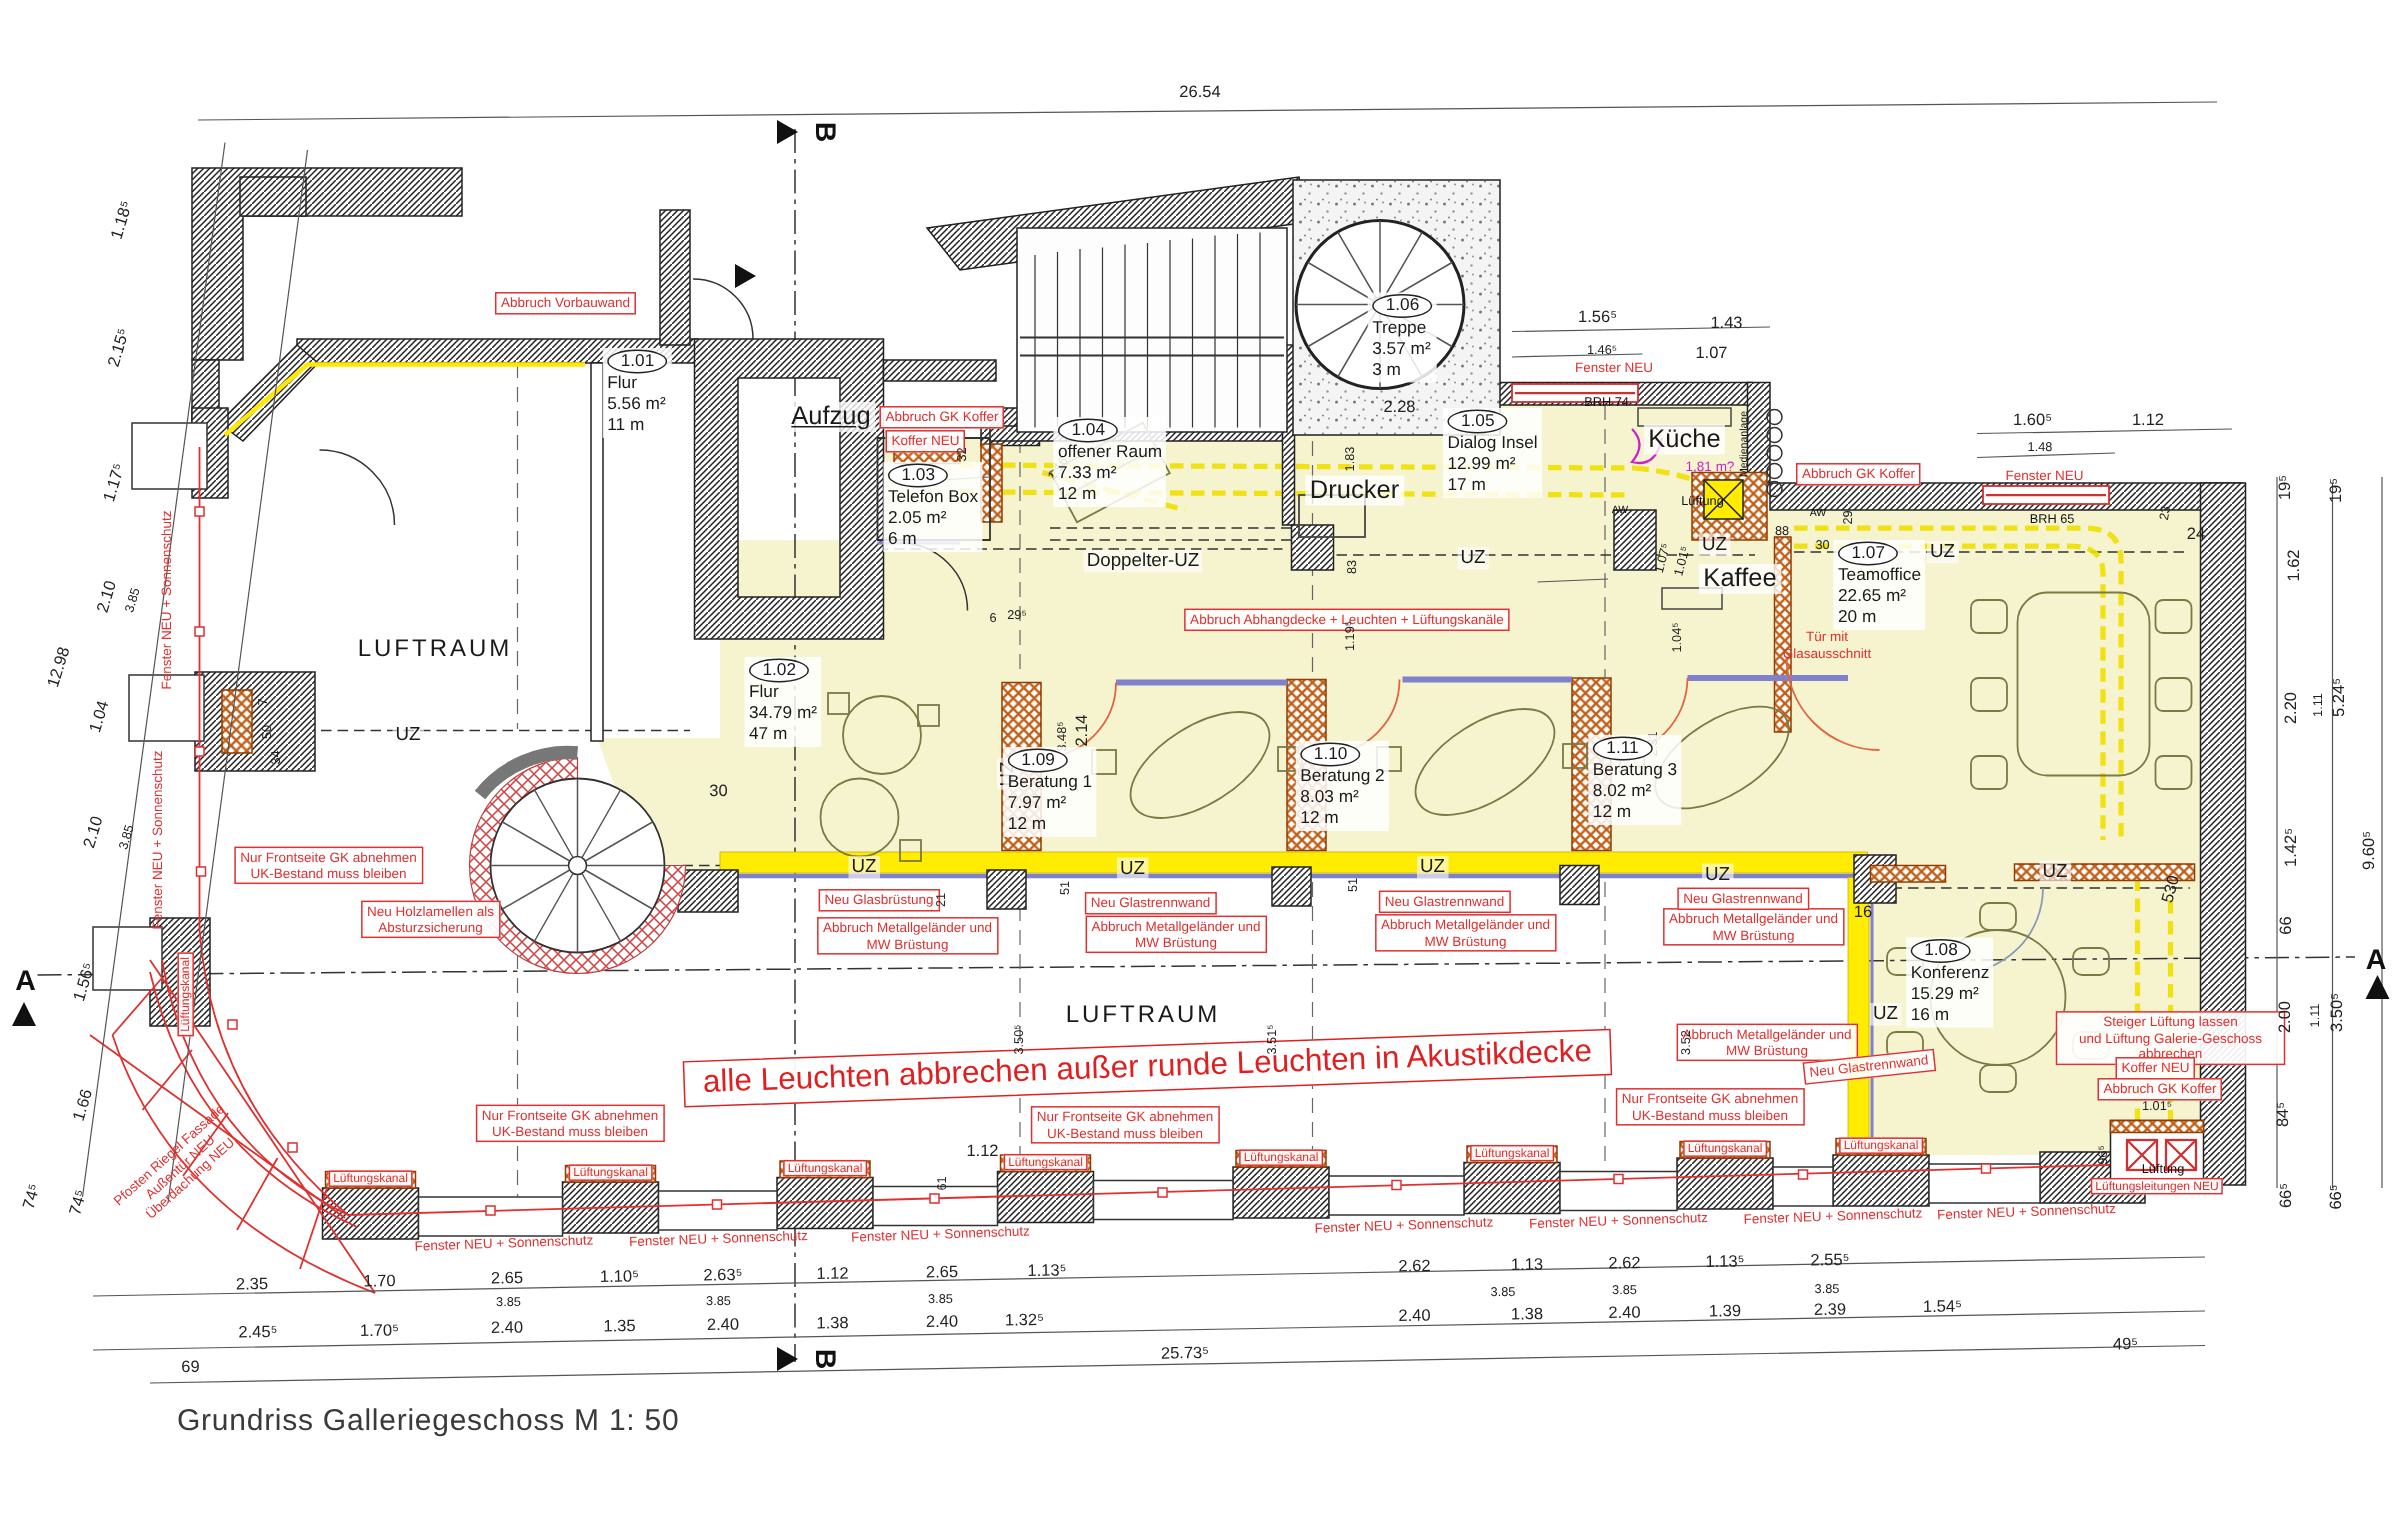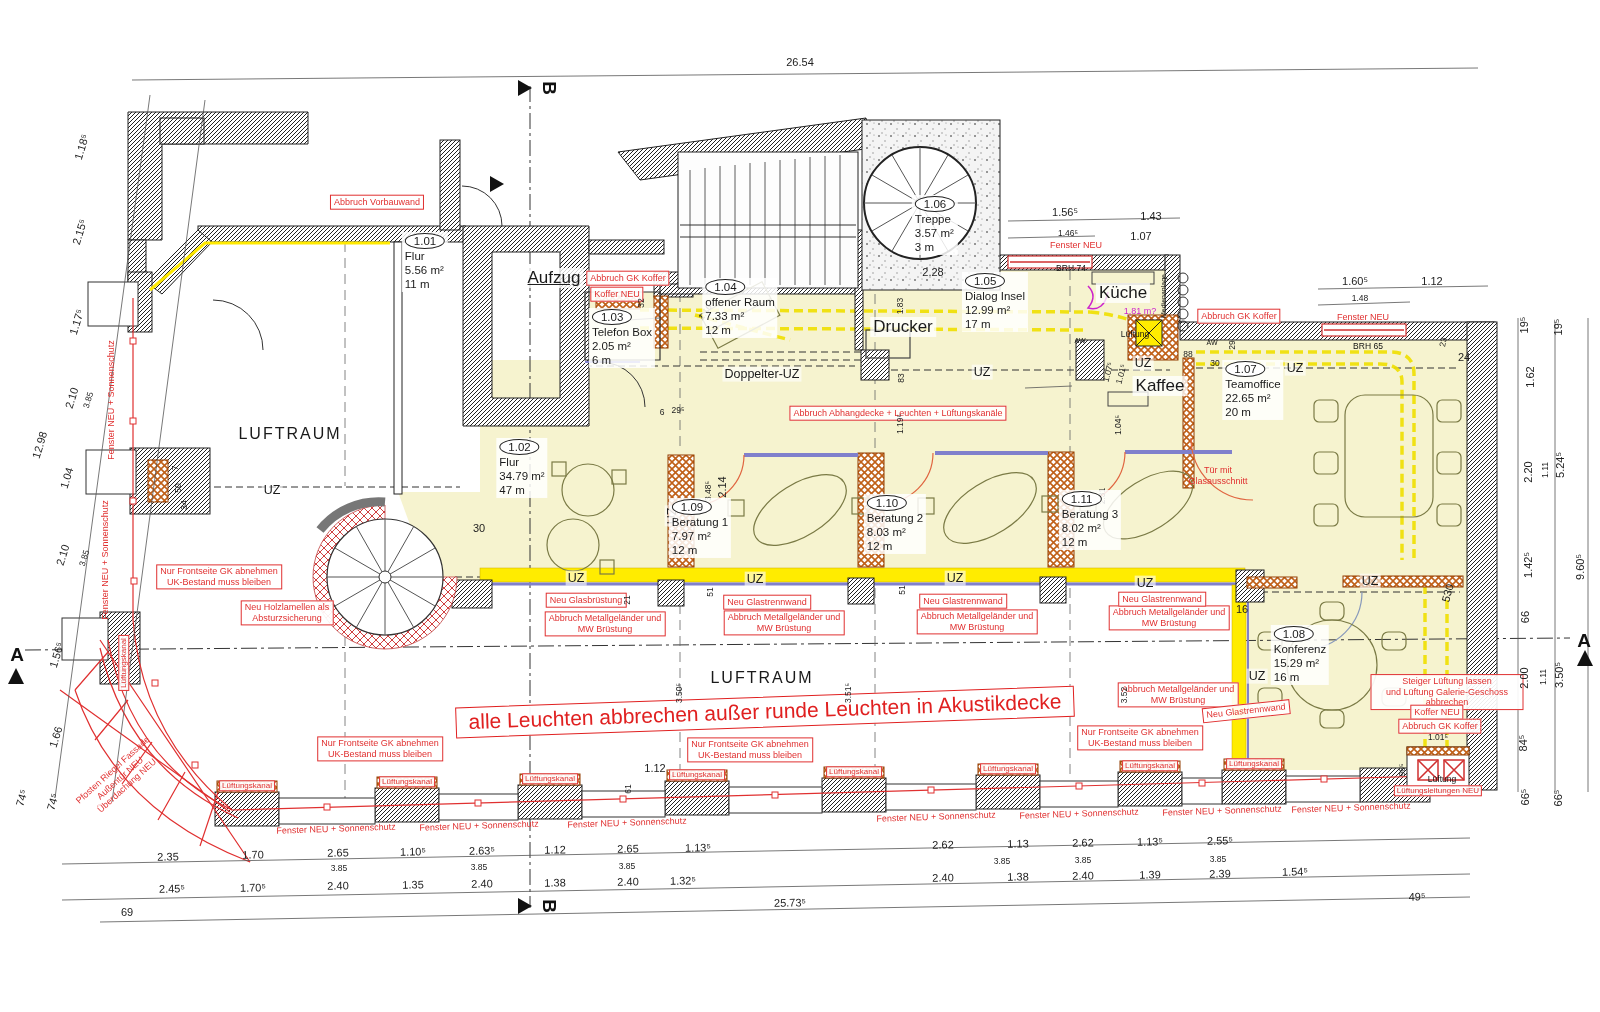--- a/index.html
+++ b/index.html
@@ -418,21 +418,21 @@
       <div class="lbl redboxs" style="left: 697px; top: 775px; transform: translate(-50%, -50%);">Lüftungskanal</div>
       <div class="lbl redboxs" style="left: 854px; top: 772px; transform: translate(-50%, -50%);">Lüftungskanal</div>
       <div class="lbl redboxs" style="left: 1008px; top: 769px; transform: translate(-50%, -50%);">Lüftungskanal</div>
       <div class="lbl redboxs" style="left: 1150px; top: 766px; transform: translate(-50%, -50%);">Lüftungskanal</div>
       <div class="lbl redboxs" style="left: 1254px; top: 764px; transform: translate(-50%, -50%);">Lüftungskanal</div>
       <div class="lbl redboxs" style="left: 124px; top: 663px; transform: translate(-50%, -50%) rotate(-90deg);">Lüftungskanal</div>
       <div class="lbl red" style="left: 1076px; top: 245px; transform: translate(-50%, -50%);">Fenster NEU</div>
       <div class="lbl red" style="left: 1363px; top: 317px; transform: translate(-50%, -50%);">Fenster NEU</div>
       <div class="lbl blk" style="left: 1071px; top: 268px; transform: translate(-50%, -50%);">BRH 74</div>
       <div class="lbl blk" style="left: 1368px; top: 346px; transform: translate(-50%, -50%);">BRH 65</div>
-      <div class="lbl red" style="left: 1218px; top: 430px; transform: translate(-50%, -50%); margin-top: 46px;">Tür mit
+      <div class="lbl red" style="left: 1218px; top: 430px; transform: translate(-50%, -50%);">Tür mit
 Glasausschnitt</div>
       <div class="lbl blk" style="left: 1135px; top: 334px; transform: translate(-50%, -50%);">Lüftung</div>
       <div class="lbl blk" style="left: 1442px; top: 779px; transform: translate(-50%, -50%);">Lüftung</div>
       <div class="lbl mag" style="left: 1140px; top: 311px; transform: translate(-50%, -50%);">1,81 m?</div>
       <div class="lbl blkv" style="left: 1164px; top: 296px; transform: translate(-50%, -50%) rotate(-90deg);">Medienanlage</div>
       <div class="lbl blkv" style="left: 1212px; top: 343px; transform: translate(-50%, -50%);">AW</div>
       <div class="lbl blkv" style="left: 1080px; top: 341px; transform: translate(-50%, -50%);">AW</div>
       <div class="lbl red" style="left: 336px; top: 829px; transform: translate(-50%, -50%) rotate(-2deg);">Fenster NEU + Sonnenschutz</div>
       <div class="lbl red" style="left: 479px; top: 826px; transform: translate(-50%, -50%) rotate(-2deg);">Fenster NEU + Sonnenschutz</div>
       <div class="lbl red" style="left: 627px; top: 823px; transform: translate(-50%, -50%) rotate(-2deg);">Fenster NEU + Sonnenschutz</div>
@@ -559,14 +559,15 @@
       <div class="room-label" style="left: 740px; top: 308px;"><div class="room-no">1.04</div><div>offener Raum</div><div>7.33 m²</div><div>12 m</div></div>
       <div class="room-label" style="left: 995px; top: 302px;"><div class="room-no">1.05</div><div>Dialog Insel</div><div>12.99 m²</div><div>17 m</div></div>
       <div class="room-label" style="left: 935px; top: 225px;"><div class="room-no">1.06</div><div>Treppe</div><div>3.57 m²</div><div>3 m</div></div>
       <div class="room-label" style="left: 1253px; top: 390px;"><div class="room-no">1.07</div><div>Teamoffice</div><div>22.65 m²</div><div>20 m</div></div>
       <div class="room-label" style="left: 1300px; top: 655px;"><div class="room-no">1.08</div><div>Konferenz</div><div>15.29 m²</div><div>16 m</div></div>
       <div class="room-label" style="left: 700px; top: 528px;"><div class="room-no">1.09</div><div>Beratung 1</div><div>7.97 m²</div><div>12 m</div></div>
       <div class="room-label" style="left: 895px; top: 524px;"><div class="room-no">1.10</div><div>Beratung 2</div><div>8.03 m²</div><div>12 m</div></div>
       <div class="room-label" style="left: 1090px; top: 520px;"><div class="room-no">1.11</div><div>Beratung 3</div><div>8.02 m²</div><div>12 m</div></div>
     </div>
 
+<div id="title">Grundriss Galleriegeschoss  M 1: 50</div>
 
 </div>
 
 </body></html>

